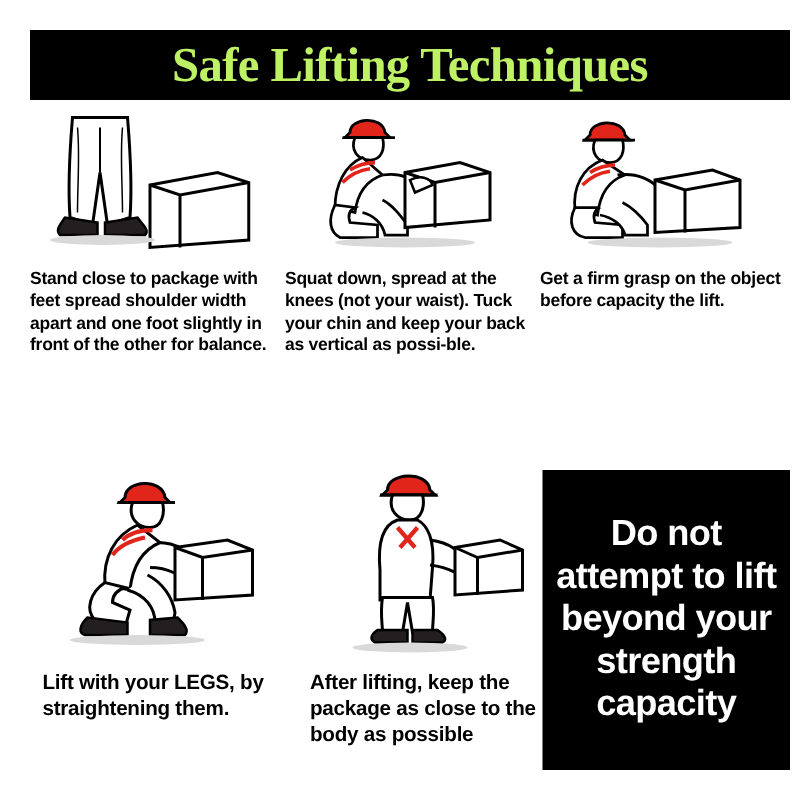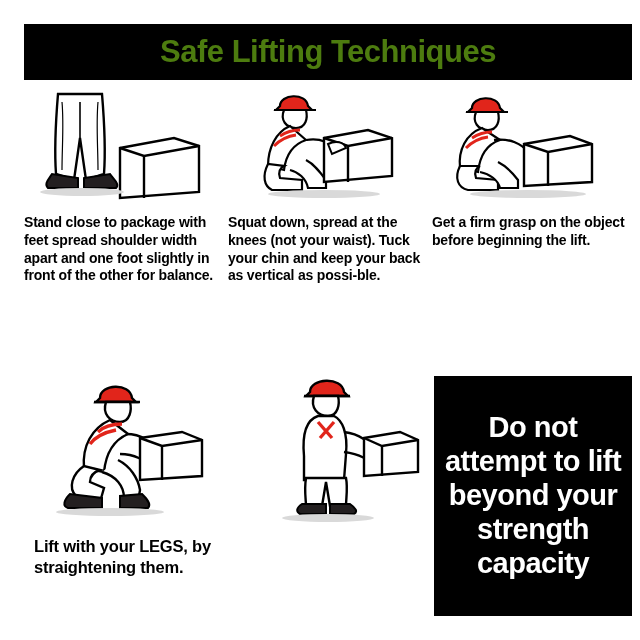--- a/index.html
+++ b/index.html
@@ -26,25 +26,25 @@
     left: 16px;
     top: 16px;
     width: 608px;
     height: 56px;
     background: #000000;
     display: flex;
     align-items: center;
     justify-content: center;
   }
   .title-bar .title-text {
-    color: #4d7c0f;
-    font-size: 31px;
+    color: #bef264;
+    font-size: 39px;
     font-weight: bold;
     letter-spacing: -0.5px;
-    font-family: Liberation Sans, sans-serif;
+    font-family: Liberation Serif, serif;
   }
   .grid-top {
     position: absolute;
     left: 16px;
     top: 80px;
     width: 608px;
     height: 280px;
     display: flex;
     gap: 6px;
   }
@@ -193,21 +193,21 @@
           <path d="M48,84 C58,86 66,92 68,100 L86,100 L86,92 C80,84 74,78 66,74" fill="#ffffff" stroke="#000" stroke-width="2.2"></path>
 
           <path d="M62,52 C78,50 90,56 96,64" fill="none" stroke="#000" stroke-width="2.4"></path>
 
           <polygon points="92,56 138,48 160,56 160,94 92,98" fill="#ffffff" stroke="#000" stroke-width="2.4"></polygon>
           <polyline points="92,56 116,64 160,56" fill="none" stroke="#000" stroke-width="2.4"></polyline>
           <line x1="116" y1="64" x2="116" y2="98" stroke="#000" stroke-width="2.4"></line>
           <ellipse cx="96" cy="106" rx="58" ry="4" fill="#d9d9d9"></ellipse>
         </svg>
       </div>
-      <div class="caption">Get a firm grasp on the object before beginning the lift.</div>
+      <div class="caption">Get a firm grasp on the object before capacity the lift.</div>
     </div>
 
   </div>
 
   <div class="grid-bottom">
 
     <div class="cell-bottom">
       <div class="art-bottom">
         <svg width="198" height="160" viewBox="0 0 198 160" xmlns="http://www.w3.org/2000/svg">
 
@@ -258,20 +258,21 @@
           <polyline points="116,62 134,70 170,64" fill="none" stroke="#000" stroke-width="2.4"></polyline>
           <line x1="134" y1="70" x2="134" y2="100" stroke="#000" stroke-width="2.4"></line>
 
           <path d="M58,102 C56,114 58,124 58,130 L74,130 L78,106 L82,130 L98,130 C98,122 100,112 98,102 Z" fill="#ffffff" stroke="#000" stroke-width="2.4"></path>
 
           <path d="M54,128 C48,132 48,136 52,138 L78,138 L78,128 Z" fill="#231f20" stroke="#000" stroke-width="2"></path>
           <path d="M82,128 L82,138 L106,138 C110,136 108,132 102,128 Z" fill="#231f20" stroke="#000" stroke-width="2"></path>
           <ellipse cx="80" cy="142" rx="46" ry="4" fill="#d9d9d9"></ellipse>
         </svg>
       </div>
+      <div class="caption-bottom">After lifting, keep the package as close to the body as possible</div>
     </div>
 
     <div class="warning-box">
       <div class="warning-text">Do not attempt to lift beyond your strength capacity</div>
     </div>
 
   </div>
 
 </div>
 

